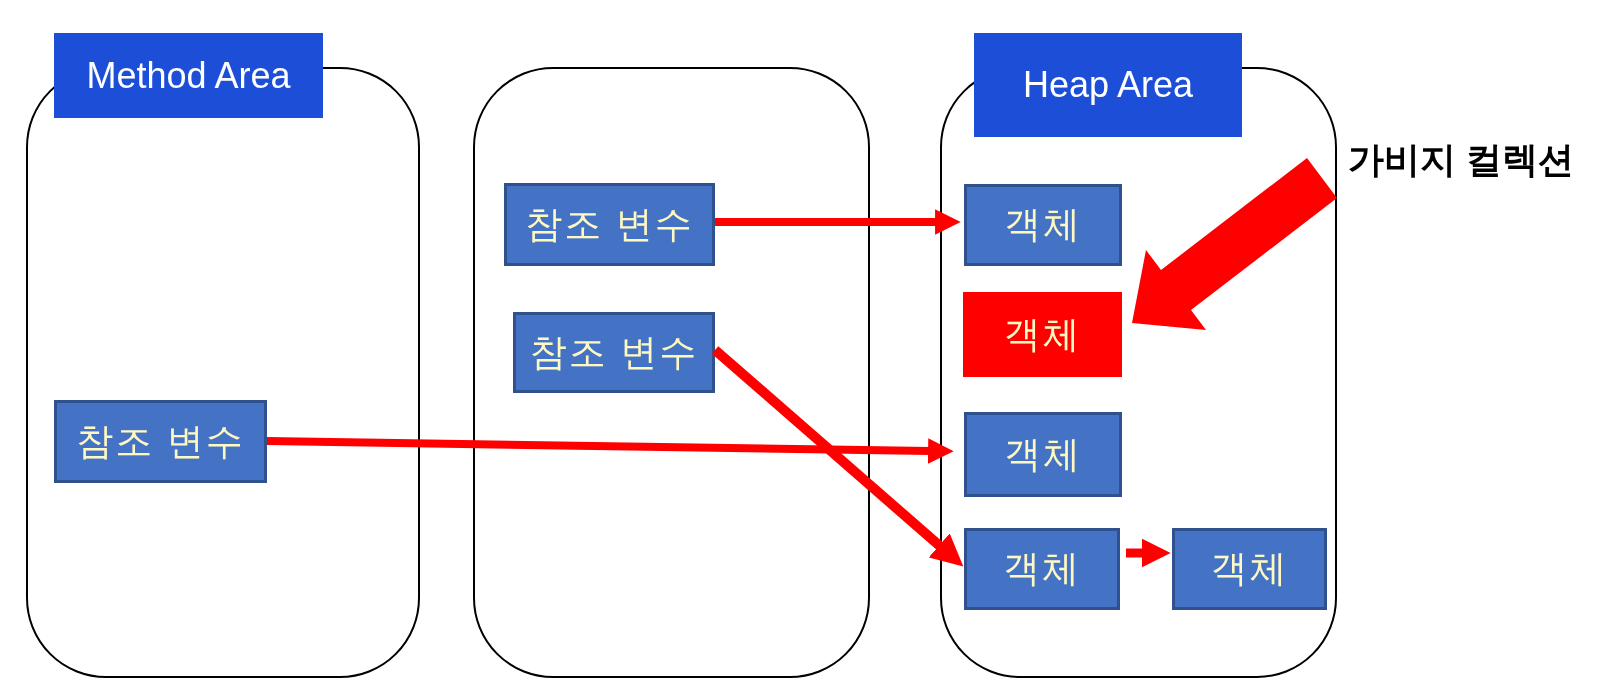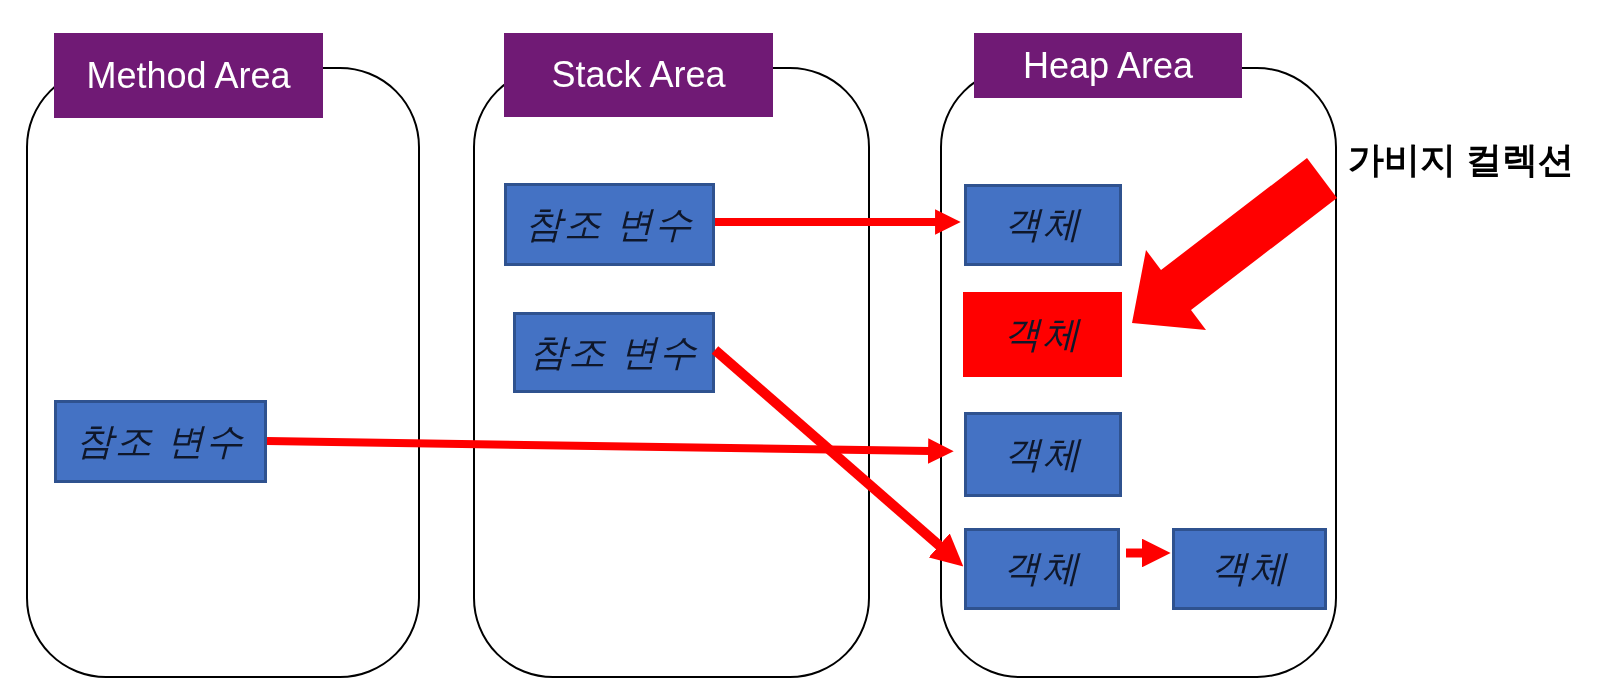--- a/index.html
+++ b/index.html
@@ -19,41 +19,40 @@
     position: absolute;
     top: 67px;
     height: 611px;
     border: 2.5px solid #000000;
     border-radius: 80px;
     background: transparent;
     box-sizing: border-box;
   }
   .area-header {
     position: absolute;
-    background: #701a75;
+    background: #1d4ed8;
     color: #ffffff;
     font-size: 36px;
     display: flex;
     align-items: center;
     justify-content: center;
     z-index: 3;
   }
   .node-box {
     position: absolute;
     background: #4472C4;
     border: 3px solid #2F528F;
-    color: #0f172a;
+    color: #fef9c3;
     font-size: 37px;
     display: flex;
     align-items: center;
     justify-content: center;
     box-sizing: border-box;
     z-index: 2;
     letter-spacing: 2px;
-    font-style: italic;
   }
   .node-box.red {
     background: #FF0000;
     border: none;
   }
   .annotation {
     position: absolute;
     left: 1348px;
     top: 108px;
     width: 260px;
@@ -78,22 +77,21 @@
 </head>
 <body>
 
 <div class="canvas">
 
   <div class="area-container" style="left:26px; width:394px;"></div>
   <div class="area-container" style="left:473px; width:397px;"></div>
   <div class="area-container" style="left:940px; width:397px;"></div>
 
   <div class="area-header" style="left:54px; top:33px; width:269px; height:85px;">Method Area</div>
-  <div class="area-header" style="left:504px; top:33px; width:269px; height:84px;">Stack Area</div>
-  <div class="area-header" style="left:974px; top:33px; width:268px; height:65px;">Heap Area</div>
+  <div class="area-header" style="left:974px; top:33px; width:268px; height:104px;">Heap Area</div>
 
   <div class="node-box" style="left:54px; top:400px; width:213px; height:83px;">참조 변수</div>
 
   <div class="node-box" style="left:504px; top:183px; width:211px; height:83px;">참조 변수</div>
   <div class="node-box" style="left:513px; top:312px; width:202px; height:81px;">참조 변수</div>
 
   <div class="node-box" style="left:964px; top:184px; width:158px; height:82px;">객체</div>
   <div class="node-box red" style="left:963px; top:292px; width:159px; height:85px;">객체</div>
   <div class="node-box" style="left:964px; top:412px; width:158px; height:85px;">객체</div>
   <div class="node-box" style="left:964px; top:528px; width:156px; height:82px;">객체</div>

